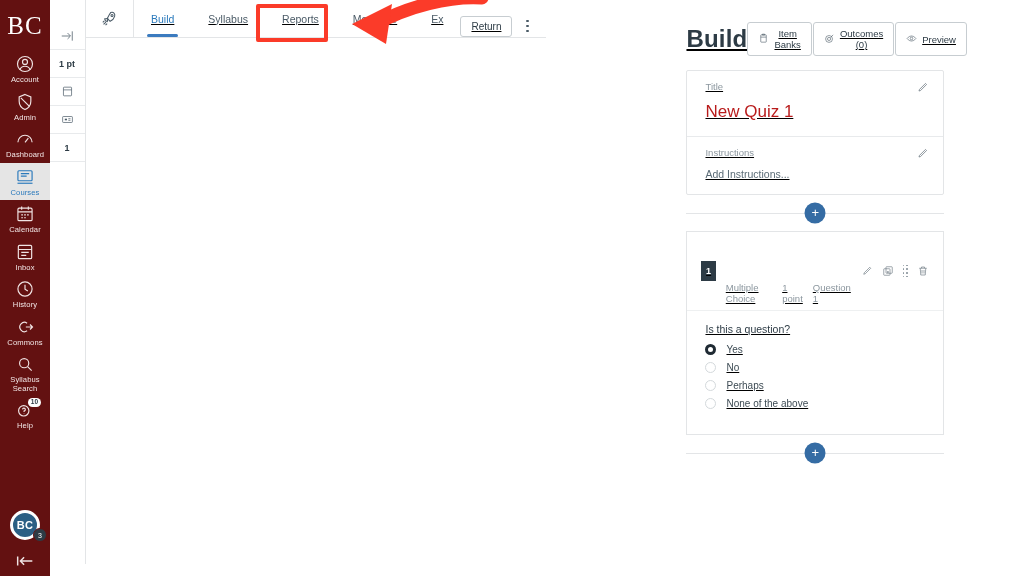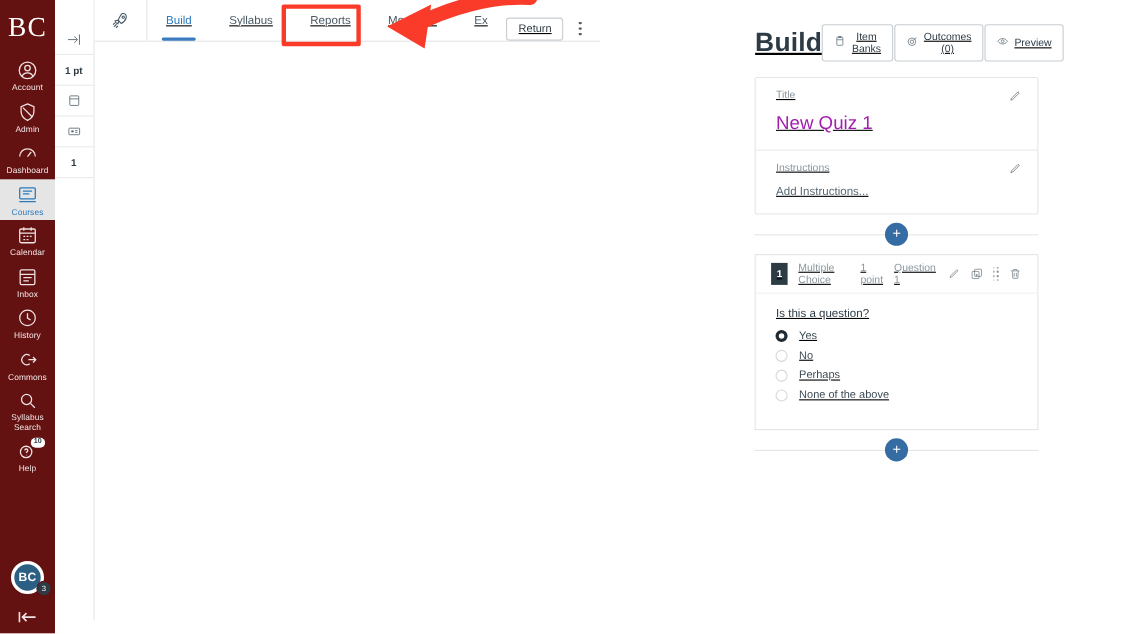--- a/index.html
+++ b/index.html
@@ -129,21 +129,21 @@
   }
   .head-btn svg { stroke: #4a5a66; fill: none; stroke-width: 1.3; }
 
   .card-zone { padding: 0 80px 0 140px; }
   .card {
     border: 1px solid #e3e5e7; background: #fff; border-radius: 2px;
   }
   .field-row { padding: 10px 18px 14px 18px; position: relative; }
   .field-row + .field-row { border-top: 1px solid #e8eaec; }
   .field-label { font-size: 9.5px; color: #8b969e; margin-bottom: 10px; }
-  .field-value { font-size: 17px; color: #a21caf; }
+  .field-value { font-size: 17px; color: #b91c1c; }
   .field-placeholder { font-size: 10.5px; color: #5a6b76; }
   .edit-pencil { position: absolute; right: 14px; top: 10px; line-height: 0; cursor: pointer; }
   .edit-pencil svg { stroke: #6b7780; fill: none; stroke-width: 1.4; }
 
   .add-divider { position: relative; height: 36px; }
   .add-divider::before {
     content: ""; position: absolute; left: 0; right: 0; top: 50%;
     height: 1px; background: #e3e5e7;
   }
   .add-fab {
@@ -158,21 +158,21 @@
   .q-card { border: 1px solid #e3e5e7; background: #fff; }
   .q-head {
     display: flex; align-items: center; gap: 10px;
     padding: 6px 14px; border-bottom: 1px solid #eef0f1;
   }
   .q-num {
     width: 20px; height: 20px; background: #2d3b45; color: #fff;
     font-size: 9px; font-weight: bold;
     display: flex; align-items: center; justify-content: center;
   }
-  .q-meta { font-size: 9.5px; color: #8b969e; }
+  .q-meta { font-size: 9.5px; color: #8b969e; margin-top: 44px; }
   .q-actions { margin-left: auto; display: flex; align-items: center; gap: 9px; }
   .q-actions svg { stroke: #6b7780; fill: none; stroke-width: 1.3; }
   .q-actions .slot { line-height: 0; cursor: pointer; }
   .dots-handle { display: flex; flex-direction: column; gap: 2px; cursor: grab; }
   .dots-handle span { display: flex; gap: 2px; }
   .dots-handle i { width: 1.6px; height: 1.6px; background: #8b969e; display: block; border-radius: 50%; }
 
   .q-body { padding: 12px 18px 18px 18px; }
   .q-text { font-size: 10.5px; color: #2d3b45; margin-bottom: 9px; }
   .opt { display: flex; align-items: center; gap: 10px; margin-bottom: 7px; }

